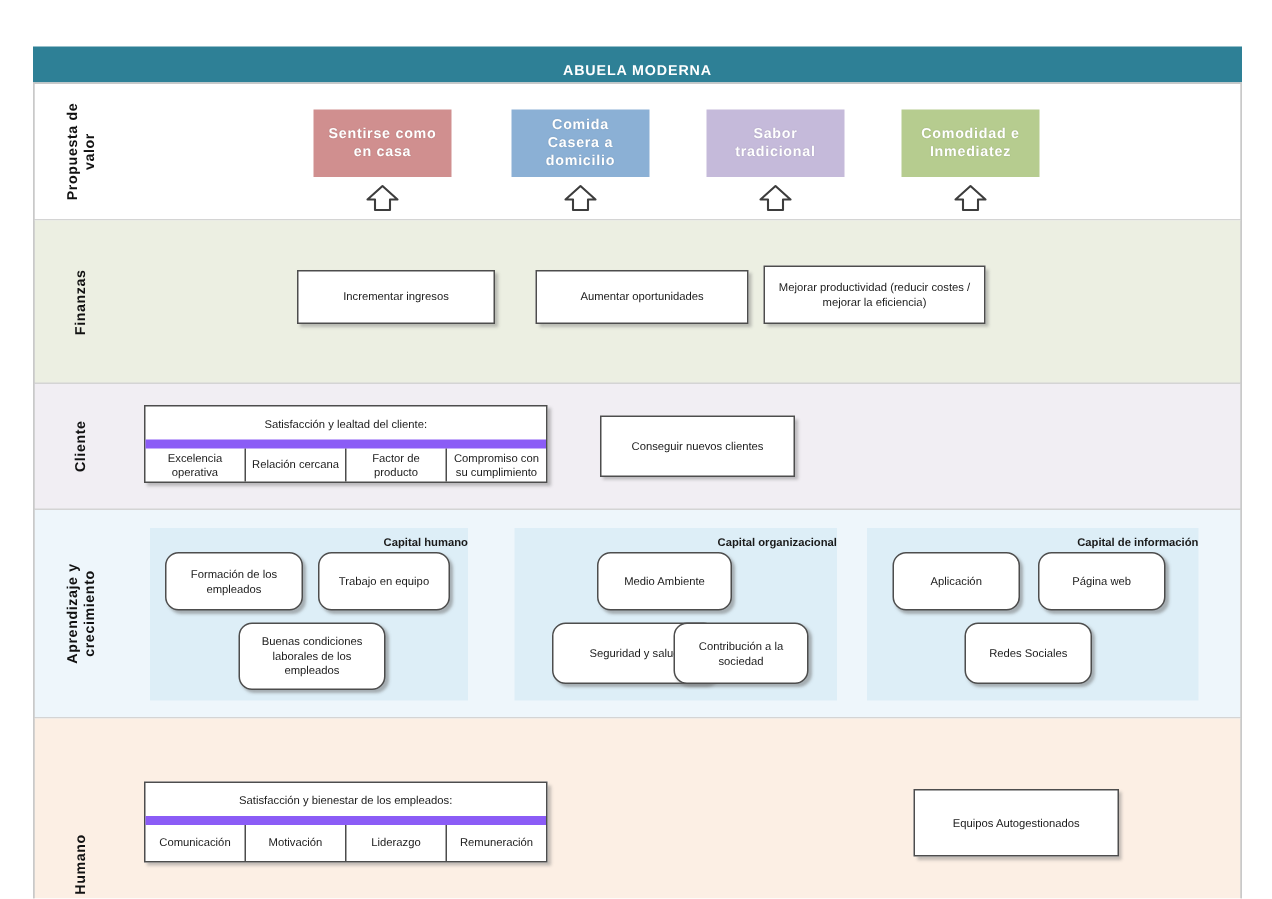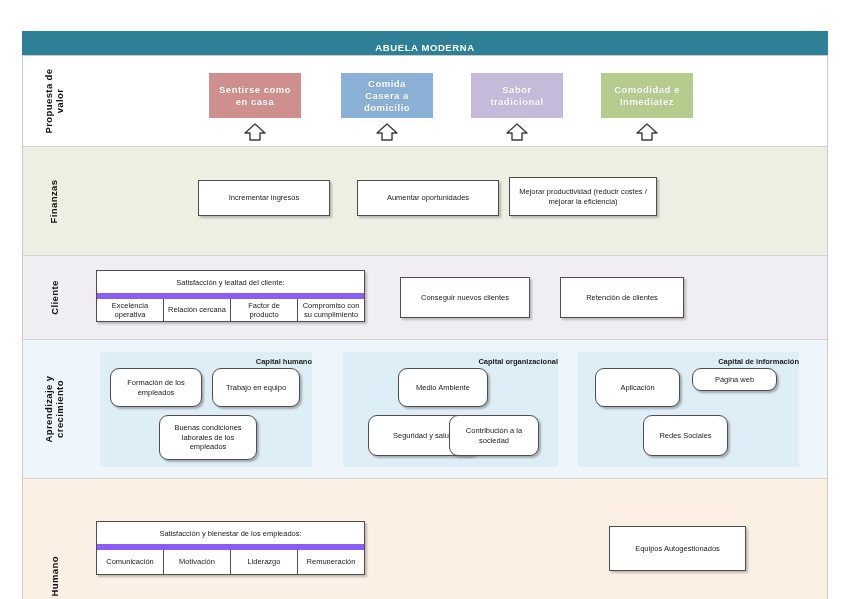--- a/index.html
+++ b/index.html
@@ -286,41 +286,40 @@
     <div class="stack-head">Satisfacción y lealtad del cliente:</div>
     <div class="stack-cells">
       <div class="stack-cell">Excelencia operativa</div>
       <div class="stack-cell">Relación cercana</div>
       <div class="stack-cell">Factor de producto</div>
       <div class="stack-cell">Compromiso con su cumplimiento</div>
     </div>
   </div>
 
   <div class="obj-box" style="left:400px; top:277px; width:130px; height:41px;">Conseguir nuevos clientes</div>
-  <div class="obj-box" style="left:560px; top:277px; width:124px; height:41px;">Retención de clientes</div>
 
   <div class="cap-group" style="left:100px; top:352px; width:212px; height:115px;">
     <div class="cap-title">Capital humano</div>
   </div>
   <div class="rbox" style="left:110px; top:368px; width:92px; height:39px;">Formación de los empleados</div>
   <div class="rbox" style="left:212px; top:368px; width:88px; height:39px;">Trabajo en equipo</div>
   <div class="rbox" style="left:159px; top:415px; width:98px; height:45px;">Buenas condiciones laborales de los empleados</div>
 
   <div class="cap-group" style="left:343px; top:352px; width:215px; height:115px;">
     <div class="cap-title">Capital organizacional</div>
   </div>
   <div class="rbox" style="left:398px; top:368px; width:90px; height:39px;">Medio Ambiente</div>
   <div class="rbox" style="left:368px; top:415px; width:110px; height:41px;">Seguridad y salud</div>
   <div class="rbox" style="left:449px; top:415px; width:90px; height:41px;">Contribución a la sociedad</div>
 
   <div class="cap-group" style="left:578px; top:352px; width:221px; height:115px;">
     <div class="cap-title">Capital de información</div>
   </div>
   <div class="rbox" style="left:595px; top:368px; width:85px; height:39px;">Aplicación</div>
-  <div class="rbox" style="left:692px; top:368px; width:85px; height:23px;text-align:right;">Página web</div>
+  <div class="rbox" style="left:692px; top:368px; width:85px; height:39px;text-align:right;">Página web</div>
   <div class="rbox" style="left:643px; top:415px; width:85px; height:41px;">Redes Sociales</div>
 
   <div class="stack" style="left:96px; top:521px; width:269px; height:54px;">
     <div class="stack-head">Satisfacción y bienestar de los empleados:</div>
     <div class="stack-cells">
       <div class="stack-cell">Comunicación</div>
       <div class="stack-cell">Motivación</div>
       <div class="stack-cell">Liderazgo</div>
       <div class="stack-cell">Remuneración</div>
     </div>

